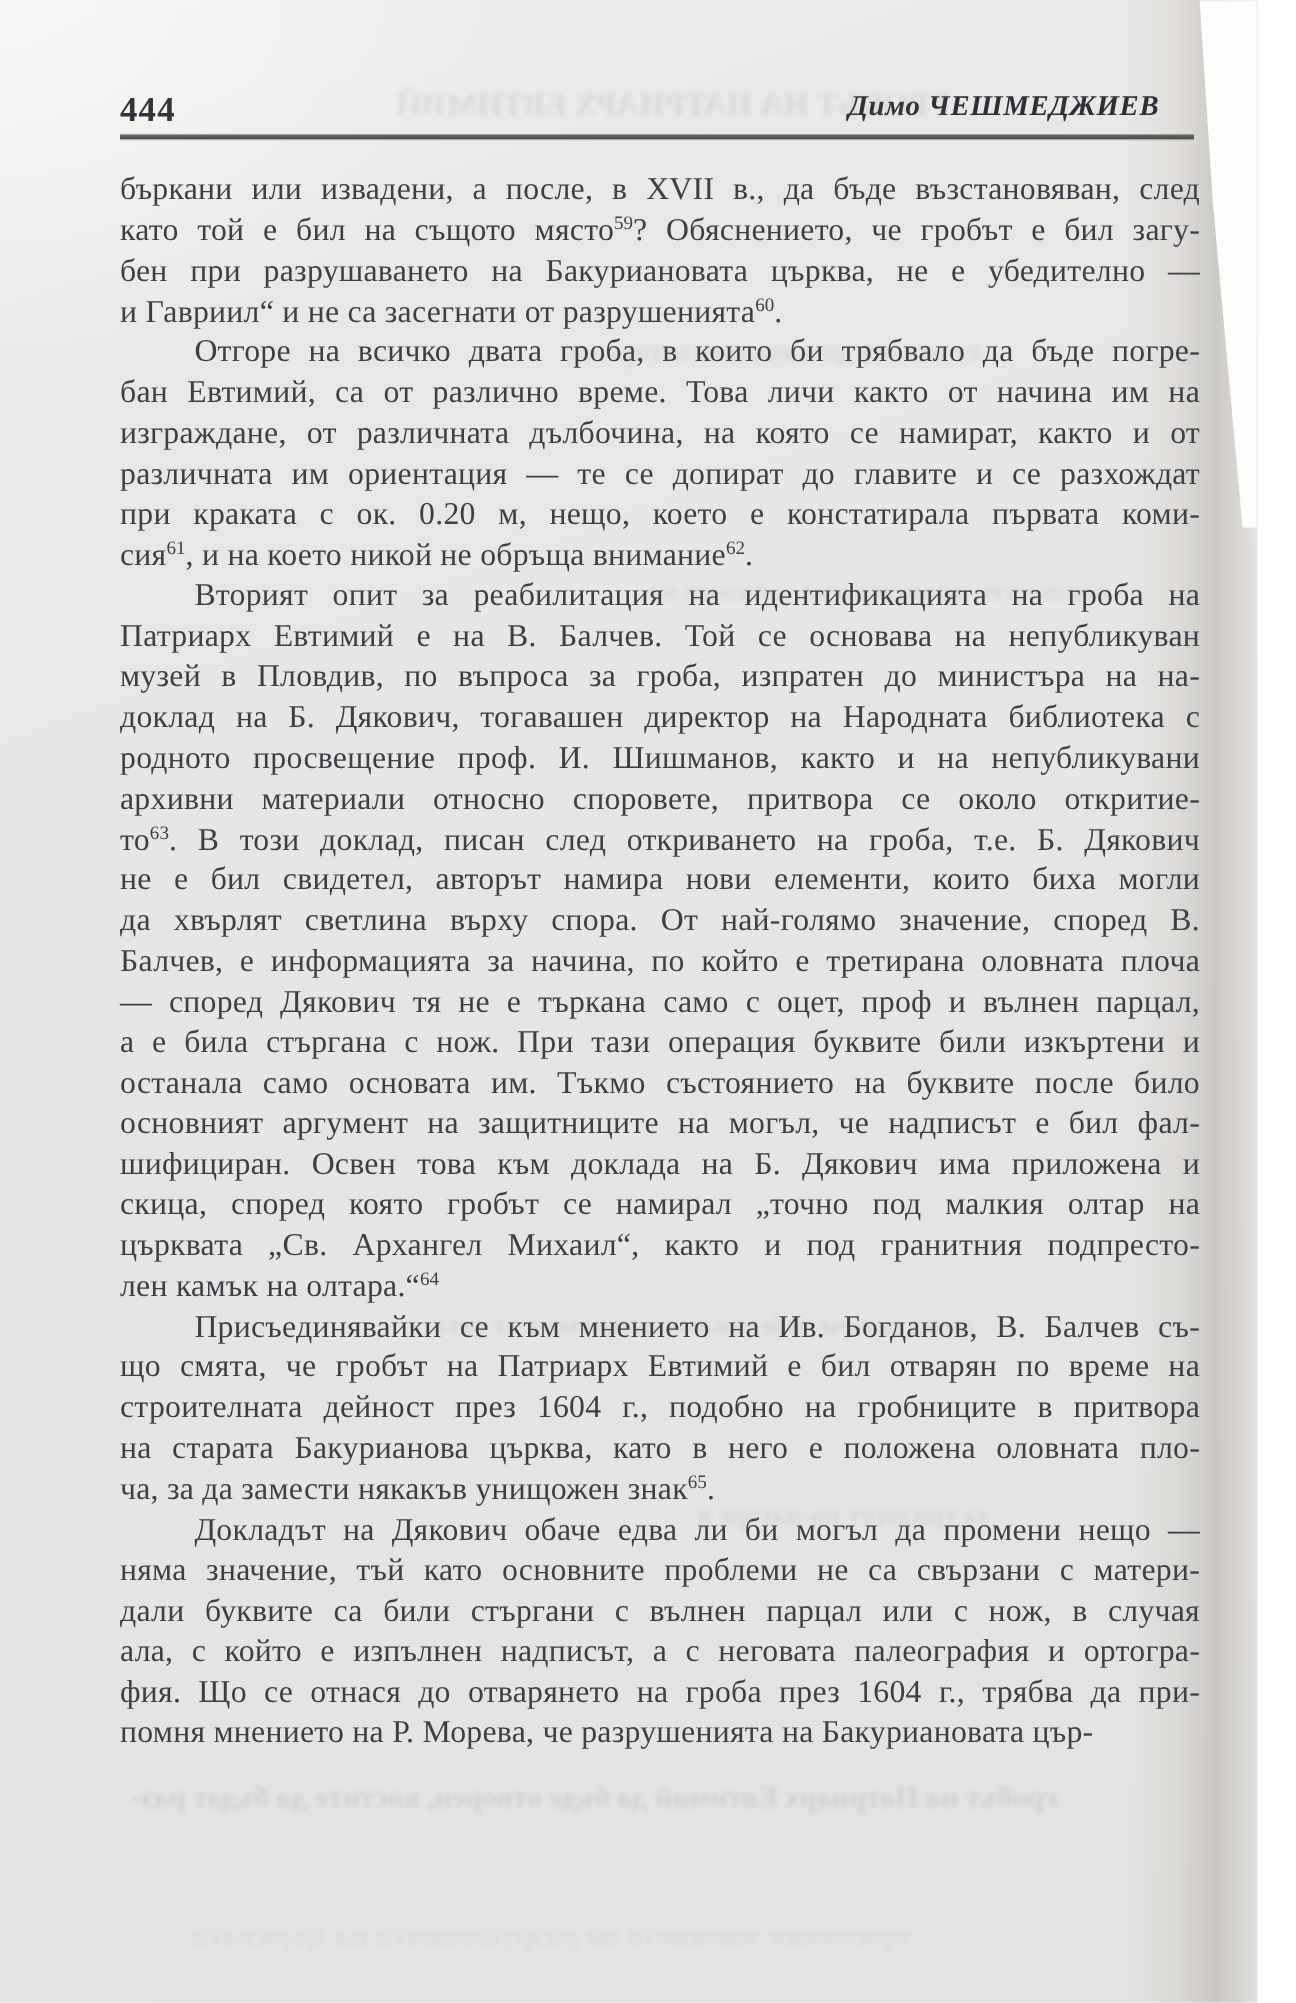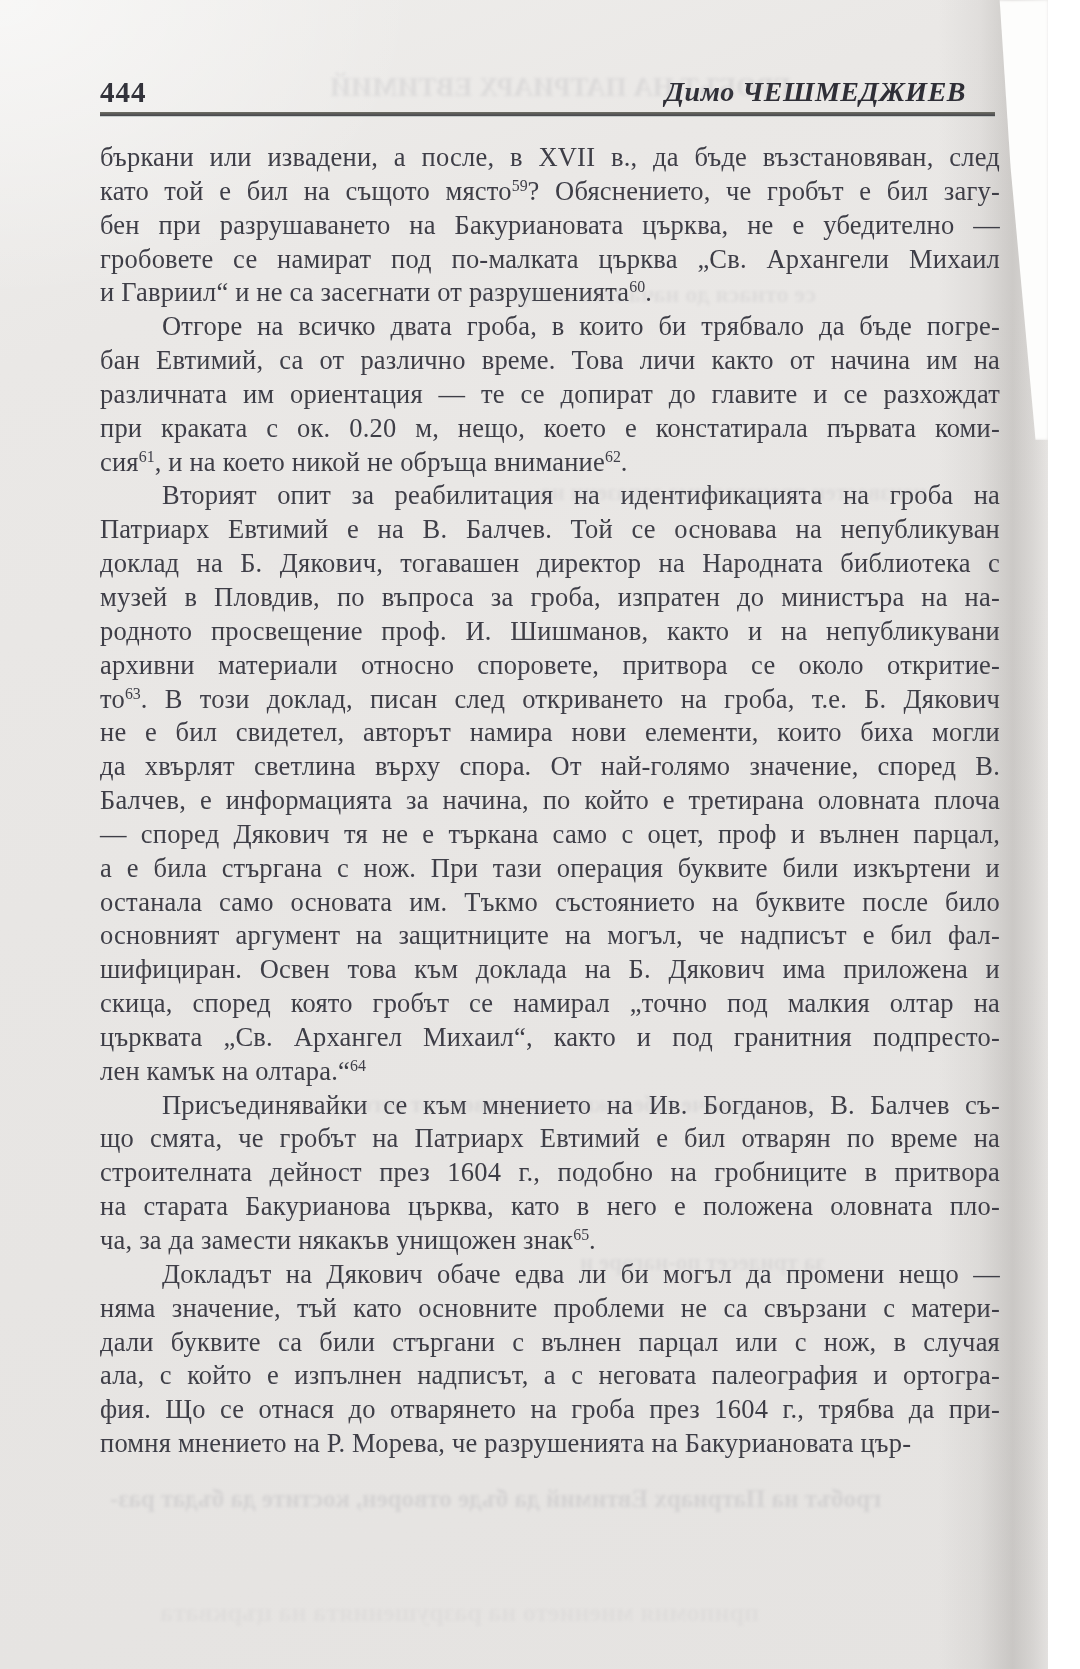--- a/index.html
+++ b/index.html
@@ -30,21 +30,21 @@
     background: #fdfdfc;
     clip-path: polygon(38% 0%, 100% 0%, 100% 100%, 84% 100%, 52% 38%, 38% 0%);
     filter: blur(1.5px);
   }
   .page-number {
     position: absolute; top: 76px; left: 100px;
     font-size: 29px; font-weight: bold; color: #33333b; letter-spacing: 1px;
   }
   .running-header {
     position: absolute; top: 76px; right: 82px;
-    font-size: 28px; font-weight: bold; font-style: italic; color: #2f2f37;
+    font-size: 24px; font-weight: bold; font-style: italic; color: #2f2f37;
     letter-spacing: 0.5px;
   }
   .header-rule {
     position: absolute; top: 112px; left: 100px; width: 895px; height: 4px;
     background: linear-gradient(to bottom, #6e6e64, #46464c);
     box-shadow: 0 1px 0 rgba(120,140,140,0.35);
   }
   .body-text {
     position: absolute; top: 141px; left: 100px; width: 900px;
     color: #3e3e47;
@@ -87,35 +87,35 @@
 
   <div class="running-header">Димо ЧЕШМЕДЖИЕВ</div>
 
   <div class="header-rule"></div>
 
   <div class="body-text" id="body-text">
       <div class="paragraph">
         <div class="text-line">бъркани или извадени, а после, в XVII в., да бъде възстановяван, след</div>
         <div class="text-line">като той е бил на същото място<sup>59</sup>? Обяснението, че гробът е бил загу-</div>
         <div class="text-line">бен при разрушаването на Бакуриановата църква, не е убедително —</div>
-        <div class="text-line">гробовете се намират под по-малката църква „Св. Архангели Михаил</div>
         <div class="text-line last">и Гавриил“ и не са засегнати от разрушенията<sup>60</sup>.</div>
       </div>
       <div class="paragraph">
         <div class="text-line indent">Отгоре на всичко двата гроба, в които би трябвало да бъде погре-</div>
         <div class="text-line">бан Евтимий, са от различно време. Това личи както от начина им на</div>
+        <div class="text-line">изграждане, от различната дълбочина, на която се намират, както и от</div>
         <div class="text-line">различната им ориентация — те се допират до главите и се разхождат</div>
         <div class="text-line">при краката с ок. 0.20 м, нещо, което е констатирала първата коми-</div>
         <div class="text-line last">сия<sup>61</sup>, и на което никой не обръща внимание<sup>62</sup>.</div>
       </div>
       <div class="paragraph">
         <div class="text-line indent">Вторият опит за реабилитация на идентификацията на гроба на</div>
         <div class="text-line">Патриарх Евтимий е на В. Балчев. Той се основава на непубликуван</div>
+        <div class="text-line">музей в Пловдив, по въпроса за гроба, изпратен до министъра на на-</div>
         <div class="text-line">доклад на Б. Дякович, тогавашен директор на Народната библиотека с</div>
-        <div class="text-line">музей в Пловдив, по въпроса за гроба, изпратен до министъра на на-</div>
         <div class="text-line">родното просвещение проф. И. Шишманов, както и на непубликувани</div>
         <div class="text-line">архивни материали относно споровете, притвора се около откритие-</div>
         <div class="text-line">то<sup>63</sup>. В този доклад, писан след откриването на гроба, т.е. Б. Дякович</div>
         <div class="text-line">не е бил свидетел, авторът намира нови елементи, които биха могли</div>
         <div class="text-line">да хвърлят светлина върху спора. От най-голямо значение, според В.</div>
         <div class="text-line">Балчев, е информацията за начина, по който е третирана оловната плоча</div>
         <div class="text-line">— според Дякович тя не е търкана само с оцет, проф и вълнен парцал,</div>
         <div class="text-line">а е била стъргана с нож. При тази операция буквите били изкъртени и</div>
         <div class="text-line">останала само основата им. Тъкмо състоянието на буквите после било</div>
         <div class="text-line">основният аргумент на защитниците на могъл, че надписът е бил фал-</div>

